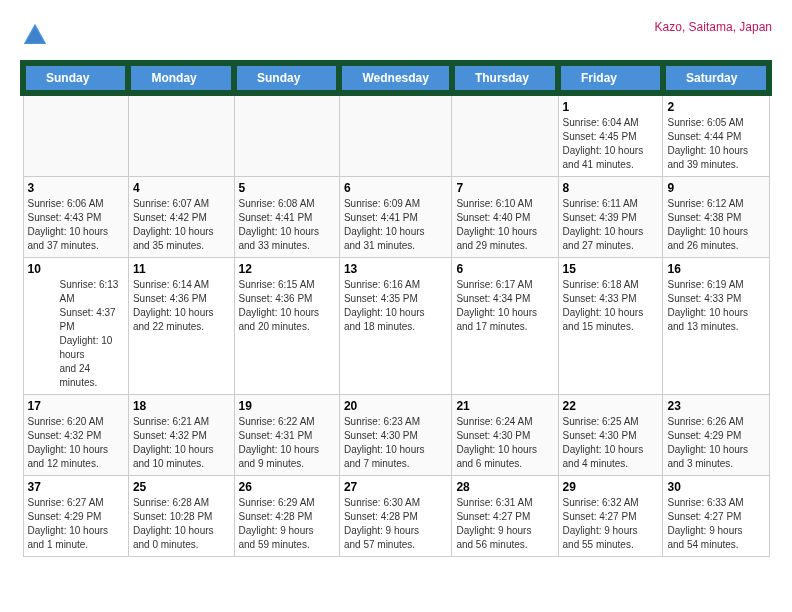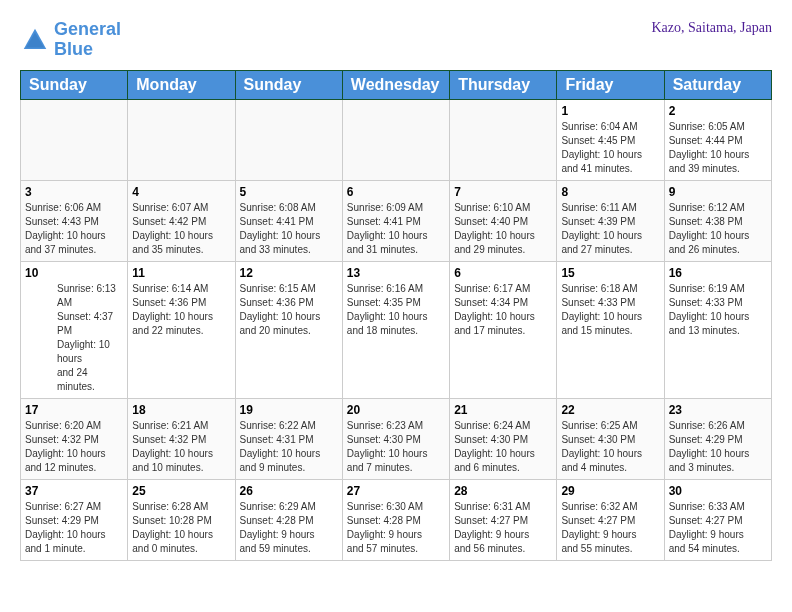--- a/index.html
+++ b/index.html
@@ -36,37 +36,36 @@
     }
     .title-block {
       text-align: right;
     }
     .month-title {
       font-size: 36px;
       font-weight: normal;
       color: #333;
     }
     .subtitle {
-      font-size: 14px;
-      color: #4c1d95;
-      font-family: Liberation Serif, serif;
+      font-size: 12px;
+      color: #be185d;
     }
     table {
       width: 100%;
       border-collapse: collapse;
       font-size: 11px;
     }
     th {
       background: #4a90d9;
       color: #fff;
-      padding: 5px 8px;
+      padding: 5px 20px;
       text-align: left;
-      font-size: 16px;
+      font-size: 12px;
       font-weight: bold;
-      border: 1px solid #14532d;
+      border: 6px solid #14532d;
     }
     td {
       border: 1px solid #ccc;
       vertical-align: top;
       padding: 4px;
       width: calc(100% / 7);
       min-height: 80px;
       background: #fff;
     }
     td.empty {
@@ -89,24 +88,20 @@
   </style>
 </head>
 <body>
 
 <div class="header">
   <div class="logo">
     <svg class="logo-icon" viewBox="0 0 40 40">
       <polygon points="20,5 35,32 5,32" fill="#4a90d9"></polygon>
       <polygon points="20,10 32,30 8,30" fill="#2a6db5" opacity="0.4"></polygon>
     </svg>
-    <div class="logo-text">
-      <div><span>General</span></div>
-      <div><span style="color:#4a90d9;">Blue</span></div>
-    </div>
   </div>
   <div class="title-block">
     <div class="subtitle">Kazo, Saitama, Japan</div>
   </div>
 </div>
 
 <table>
   <thead>
     <tr>
       <th>Sunday</th>

